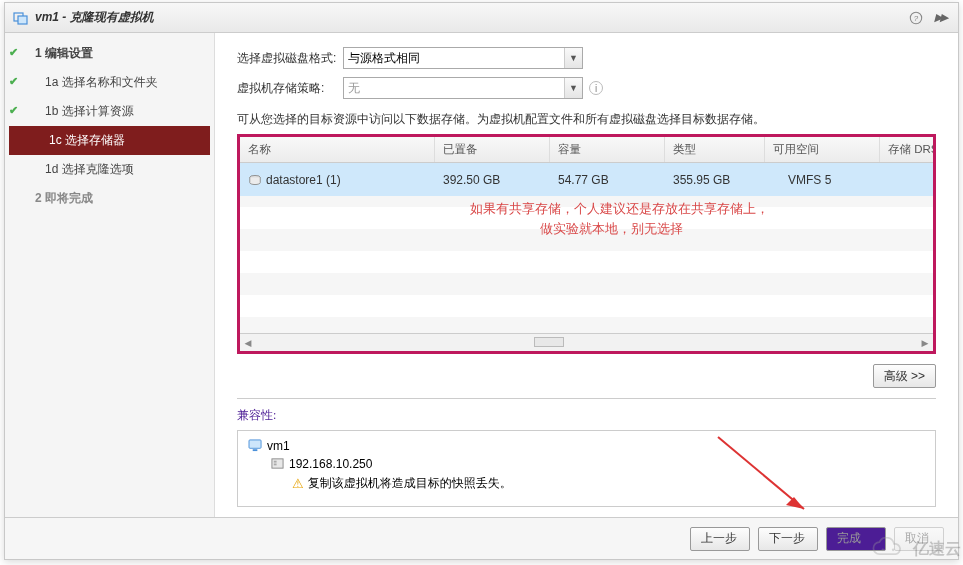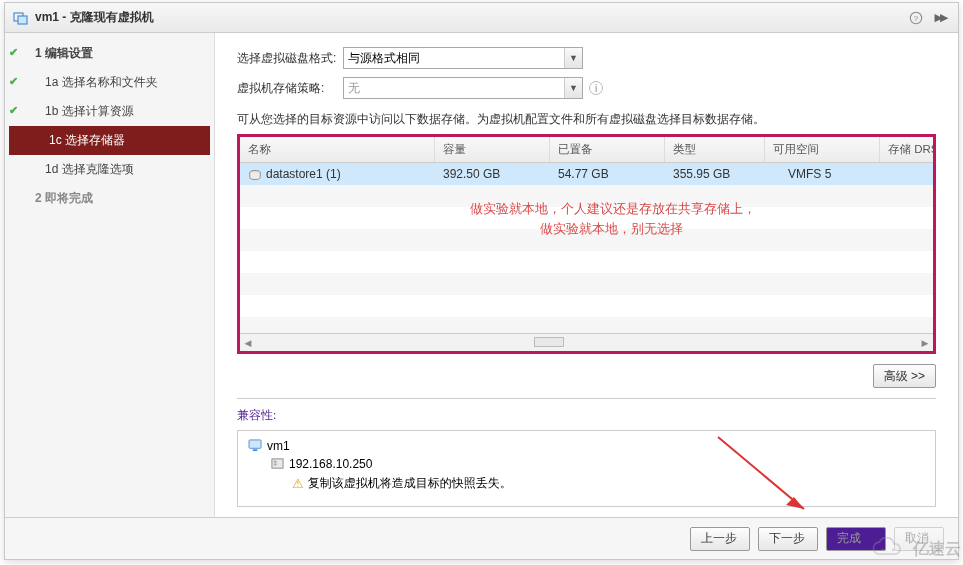--- a/index.html
+++ b/index.html
@@ -22,20 +22,21 @@
     display: flex;
     flex-direction: column;
   }
   .titlebar {
     height: 30px;
     background: linear-gradient(#f7f7f7,#e9e9e9);
     border-bottom: 1px solid #ccc;
     display: flex;
     align-items: center;
     padding: 0 8px;
+    font-style: italic;
   }
   .title-icon {
     width:16px;height:16px;margin-right:6px;fill:#4a90d9;
   }
   .title-text { font-weight:bold; color:#333; }
   .title-spacer { flex:1; }
   .title-help,.title-arrows {
     width:20px;height:20px;display:flex;align-items:center;justify-content:center;
     margin-left:4px;color:#666;cursor:pointer;border:1px solid transparent;border-radius:3px;
   }
@@ -79,21 +80,21 @@
   }
   .info-icon { margin-left:6px;color:#888;border:1px solid #bbb;border-radius:50%;width:14px;height:14px;display:flex;align-items:center;justify-content:center;font-size:10px; }
   .desc { color:#333;margin:4px 0 6px 0; }
   .table-wrap { border:3px solid #be185d;flex:0 0 220px;display:flex;flex-direction:column; }
   .thead { display:flex;background:linear-gradient(#f8f8f8,#ececec);border-bottom:1px solid #ccc; }
   .th,.td { padding:5px 8px;overflow:hidden;white-space:nowrap; }
   .th { color:#555;border-right:1px solid #ddd;font-weight:normal;font-size:11.5px;}
   .th:last-child{border-right:none;}
   .c-name{width:195px;} .c-cap{width:115px;} .c-prov{width:115px;} .c-free{width:115px;} .c-type{width:100px;} .c-drs{flex:1;}
   .tbody { flex:1;overflow:auto;position:relative;background:repeating-linear-gradient(#fff,#fff 22px,#f6f6f6 22px,#f6f6f6 44px);}
-  .trow { display:flex;height:22px;align-items:center;background:#cfe8fb;position:relative;z-index:1;}
+  .trow { display:flex;height:33px;align-items:center;background:#cfe8fb;position:relative;z-index:1;}
   .td { font-size:12px;color:#333;}
   .ds-icon{width:14px;height:12px;display:inline-block;vertical-align:middle;margin-right:4px;}
   .overlay-note {
     position:absolute;top:36px;left:230px;color:#d94848;font-size:13px;line-height:1.5;pointer-events:none;z-index:2;text-align:left;
   }
   .hscroll{height:18px;border-top:1px solid #ccc;background:#f2f2f2;display:flex;align-items:center;}
   .hscroll .arrow{width:16px;height:100%;display:flex;align-items:center;justify-content:center;color:#888;font-size:9px;}
   .hscroll .track{flex:1;height:100%;position:relative;}
   .hscroll .grip{position:absolute;left:42%;top:3px;width:30px;height:10px;border:1px solid #bbb;background:#e8e8e8;}
   .adv-row{display:flex;justify-content:flex-end;margin:10px 0;}
@@ -179,42 +180,42 @@
           <span>无</span>
           <span class="dd-caret">▼</span>
         </div>
         <span class="info-icon">i</span>
       </div>
       <div class="desc">可从您选择的目标资源中访问以下数据存储。为虚拟机配置文件和所有虚拟磁盘选择目标数据存储。</div>
 
       <div class="table-wrap">
         <div class="thead">
           <div class="th c-name">名称</div>
+          <div class="th c-prov">已置备</div>
           <div class="th c-cap">容量</div>
-          <div class="th c-prov">已置备</div>
           <div class="th c-type">类型</div>
           <div class="th c-free">可用空间</div>
           <div class="th c-drs">存储 DRS</div>
         </div>
         <div class="tbody">
           <div class="trow">
             <div class="td c-name">
               <svg class="ds-icon" viewBox="0 0 16 12">
                   <ellipse cx="8" cy="3" rx="6" ry="2.2" fill="#dcdcdc" stroke="#888"></ellipse>
                   <path d="M2 3v6c0 1.2 2.7 2.2 6 2.2s6-1 6-2.2V3" fill="#ececec" stroke="#888"></path>
                 </svg><span>datastore1 (1)</span>
             </div>
             <div class="td c-cap">392.50 GB</div>
             <div class="td c-prov">54.77 GB</div>
             <div class="td c-free">355.95 GB</div>
             <div class="td c-type">VMFS 5</div>
             <div class="td c-drs"></div>
           </div>
           <div class="overlay-note">
-            <div>做实验就本地，个人建议还是存放在共享存储上，</div>
+            <div>如果有共享存储，个人建议还是存放在共享存储上，</div>
             <div style="padding-left:70px;">做实验就本地，别无选择</div>
           </div>
         </div>
         <div class="hscroll">
           <div class="arrow">◀</div>
           <div class="track">
               <div class="grip"></div>
             </div>
           <div class="arrow">▶</div>
         </div>

